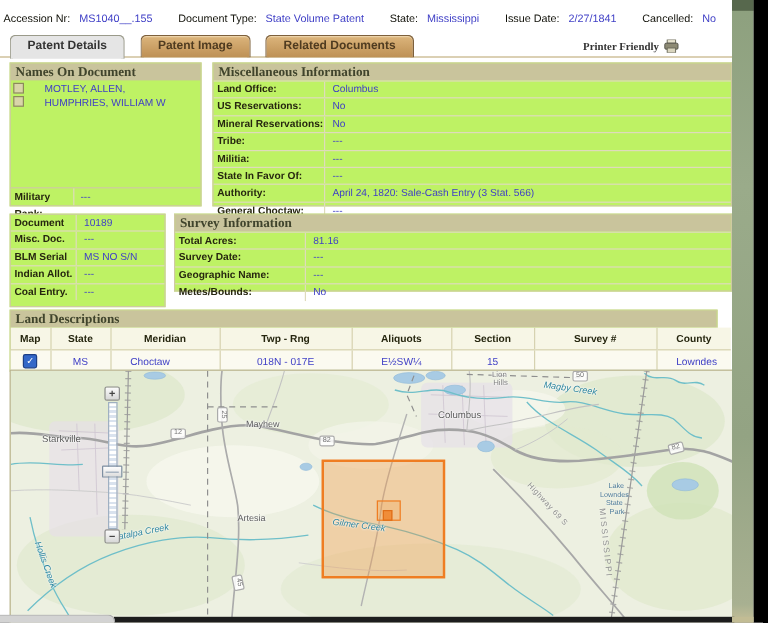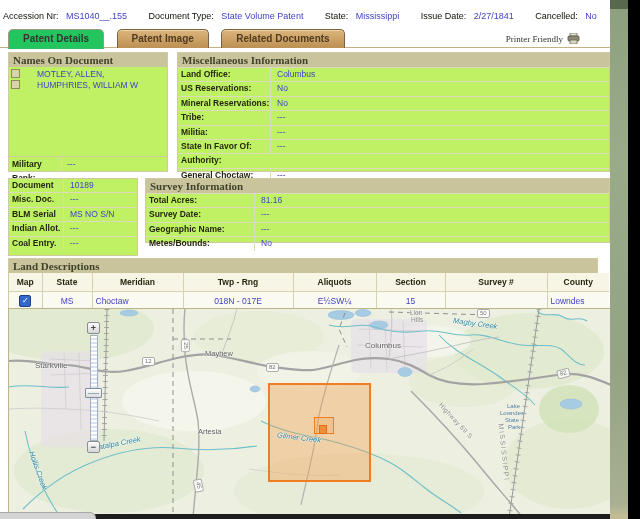--- a/index.html
+++ b/index.html
@@ -22,22 +22,22 @@
   .tfield{display:inline-block;margin-left:3px;margin-right:14px;}
   .tfield .lbl{font-weight:normal;font-size:9px;color:#101008;}
   .tfield .val{font-size:9px;color:#3f3fc6;margin-left:3px;}
   
   .tabstrip{position:absolute;left:0;top:27px;width:610px;height:21px;border-bottom:1px solid #c3b183;box-sizing:border-box;}
   .tab{position:relative;display:inline-block;margin-left:8px;margin-top:2px;height:18px;line-height:18px;
        padding:0 14px;font-size:10px;font-weight:bold;vertical-align:bottom;
        border:1px solid #7d603c;border-bottom:none;border-radius:5px 5px 0 0;
        background:linear-gradient(180deg,#dcb57c 0%,#c99e63 60%,#bd9055 100%);
        color:#4f3b20;box-shadow:inset 0 1px 0 #ecd2a8;cursor:pointer;}
-  .tab.active{background:#22c55e;color:#333;border-color:#9a9a8a;height:19px;margin-bottom:-1px;z-index:2;box-shadow:none;}
-  .printer{position:absolute;right:30px;top:6px;font-family:"Liberation Serif",serif;font-size:9px;color:#333;cursor:pointer;}
+  .tab.active{background:#e5e5e5;color:#333;border-color:#9a9a8a;height:19px;margin-bottom:-1px;z-index:2;box-shadow:none;}
+  .printer{position:absolute;right:44px;top:6px;font-family:"Liberation Serif",serif;font-size:9px;color:#333;cursor:pointer;font-weight:bold;}
   .printer-icon{display:inline-block;vertical-align:-2px;margin-left:4px;}
   
   .secbox{background:#bef264;border:1px solid #cfcaa2;box-sizing:border-box;}
   .sechead{height:14px;line-height:14px;background:#c9c49c;color:#40442c;
            font-family:"Liberation Serif",serif;font-weight:bold;font-size:11px;padding-left:4px;}
   .info-row{display:flex;height:13.4px;line-height:13.4px;border-top:1px solid #dedbbc;overflow:hidden;}
   .info-row:first-of-type{border-top:none;}
   .info-row .lbl{font-weight:bold;font-size:8.5px;color:#26260f;padding-left:3px;box-sizing:border-box;}
   .info-row .val{font-size:8.5px;color:#3f3fc6;flex:1;border-left:1px solid #dedbbc;padding-left:6px;}
   .row1{position:absolute;left:8px;top:52px;width:602px;display:flex;}
@@ -60,21 +60,21 @@
   
   .land-box{position:absolute;left:8px;top:258px;width:590px;box-sizing:border-box;}
   .land-table{width:600px;border-collapse:collapse;table-layout:fixed;background:#f7f6e6;}
   .land-table th{height:16px;font-size:8.5px;font-weight:bold;color:#26260f;
                  border-left:1px solid #d6d2b0;border-bottom:1px solid #d6d2b0;}
   .land-table th:first-child{border-left:none;}
   .land-table td{height:15px;font-size:8.5px;color:#3f3fc6;border-left:1px solid #d6d2b0;background:#fbfaf0;}
   .land-table td:first-child{border-left:none;}
   .cb{display:inline-block;width:10px;height:10px;background:#3468c8;border:1px solid #1d3f86;border-radius:2px;
       color:#fff;font-size:8px;line-height:10px;text-align:center;vertical-align:middle;cursor:pointer;}
-  .ctr{text-align:center;} .lft{text-align:left;padding-left:3px;}
+  .ctr{text-align:center;} .lft{text-align:left;padding-left:16px;}
   
   .map-box{position:absolute;left:8px;top:308px;width:604px;height:212px;border:1px solid #b9b58d;
            box-sizing:border-box;background:#edf0e1;overflow:hidden;}
   .map-inner{position:relative;width:602px;height:210px;cursor:grab;}
   .map-inner svg{position:absolute;left:0;top:0;}
   .mlabel{position:absolute;font-size:7.5px;color:#5b5b5b;white-space:nowrap;z-index:5;
           text-shadow:0 0 2px #fff,0 0 2px #fff,0 0 1px #fff;}
   .wlabel{position:absolute;font-size:7.5px;font-style:italic;color:#2e86a0;white-space:nowrap;z-index:5;
           text-shadow:0 0 2px #fff,0 0 2px #fff;}
   .rlabel{position:absolute;font-size:7px;color:#8f8f8f;white-space:nowrap;z-index:5;letter-spacing:1.5px;
@@ -177,20 +177,21 @@
       <div class="info-row">
         <span class="lbl">Militia:</span>
         <span class="val">---</span>
       </div>
       <div class="info-row">
         <span class="lbl">State In Favor Of:</span>
         <span class="val">---</span>
       </div>
       <div class="info-row">
         <span class="lbl">Authority:</span>
+        <span class="val">April 24, 1820: Sale-Cash Entry (3 Stat. 566)</span>
       </div>
       <div class="info-row">
         <span class="lbl">General Choctaw:</span>
         <span class="val">---</span>
       </div>
     </div>
   </div>
 
   <div class="row2">
     <div class="secbox dn-box">

